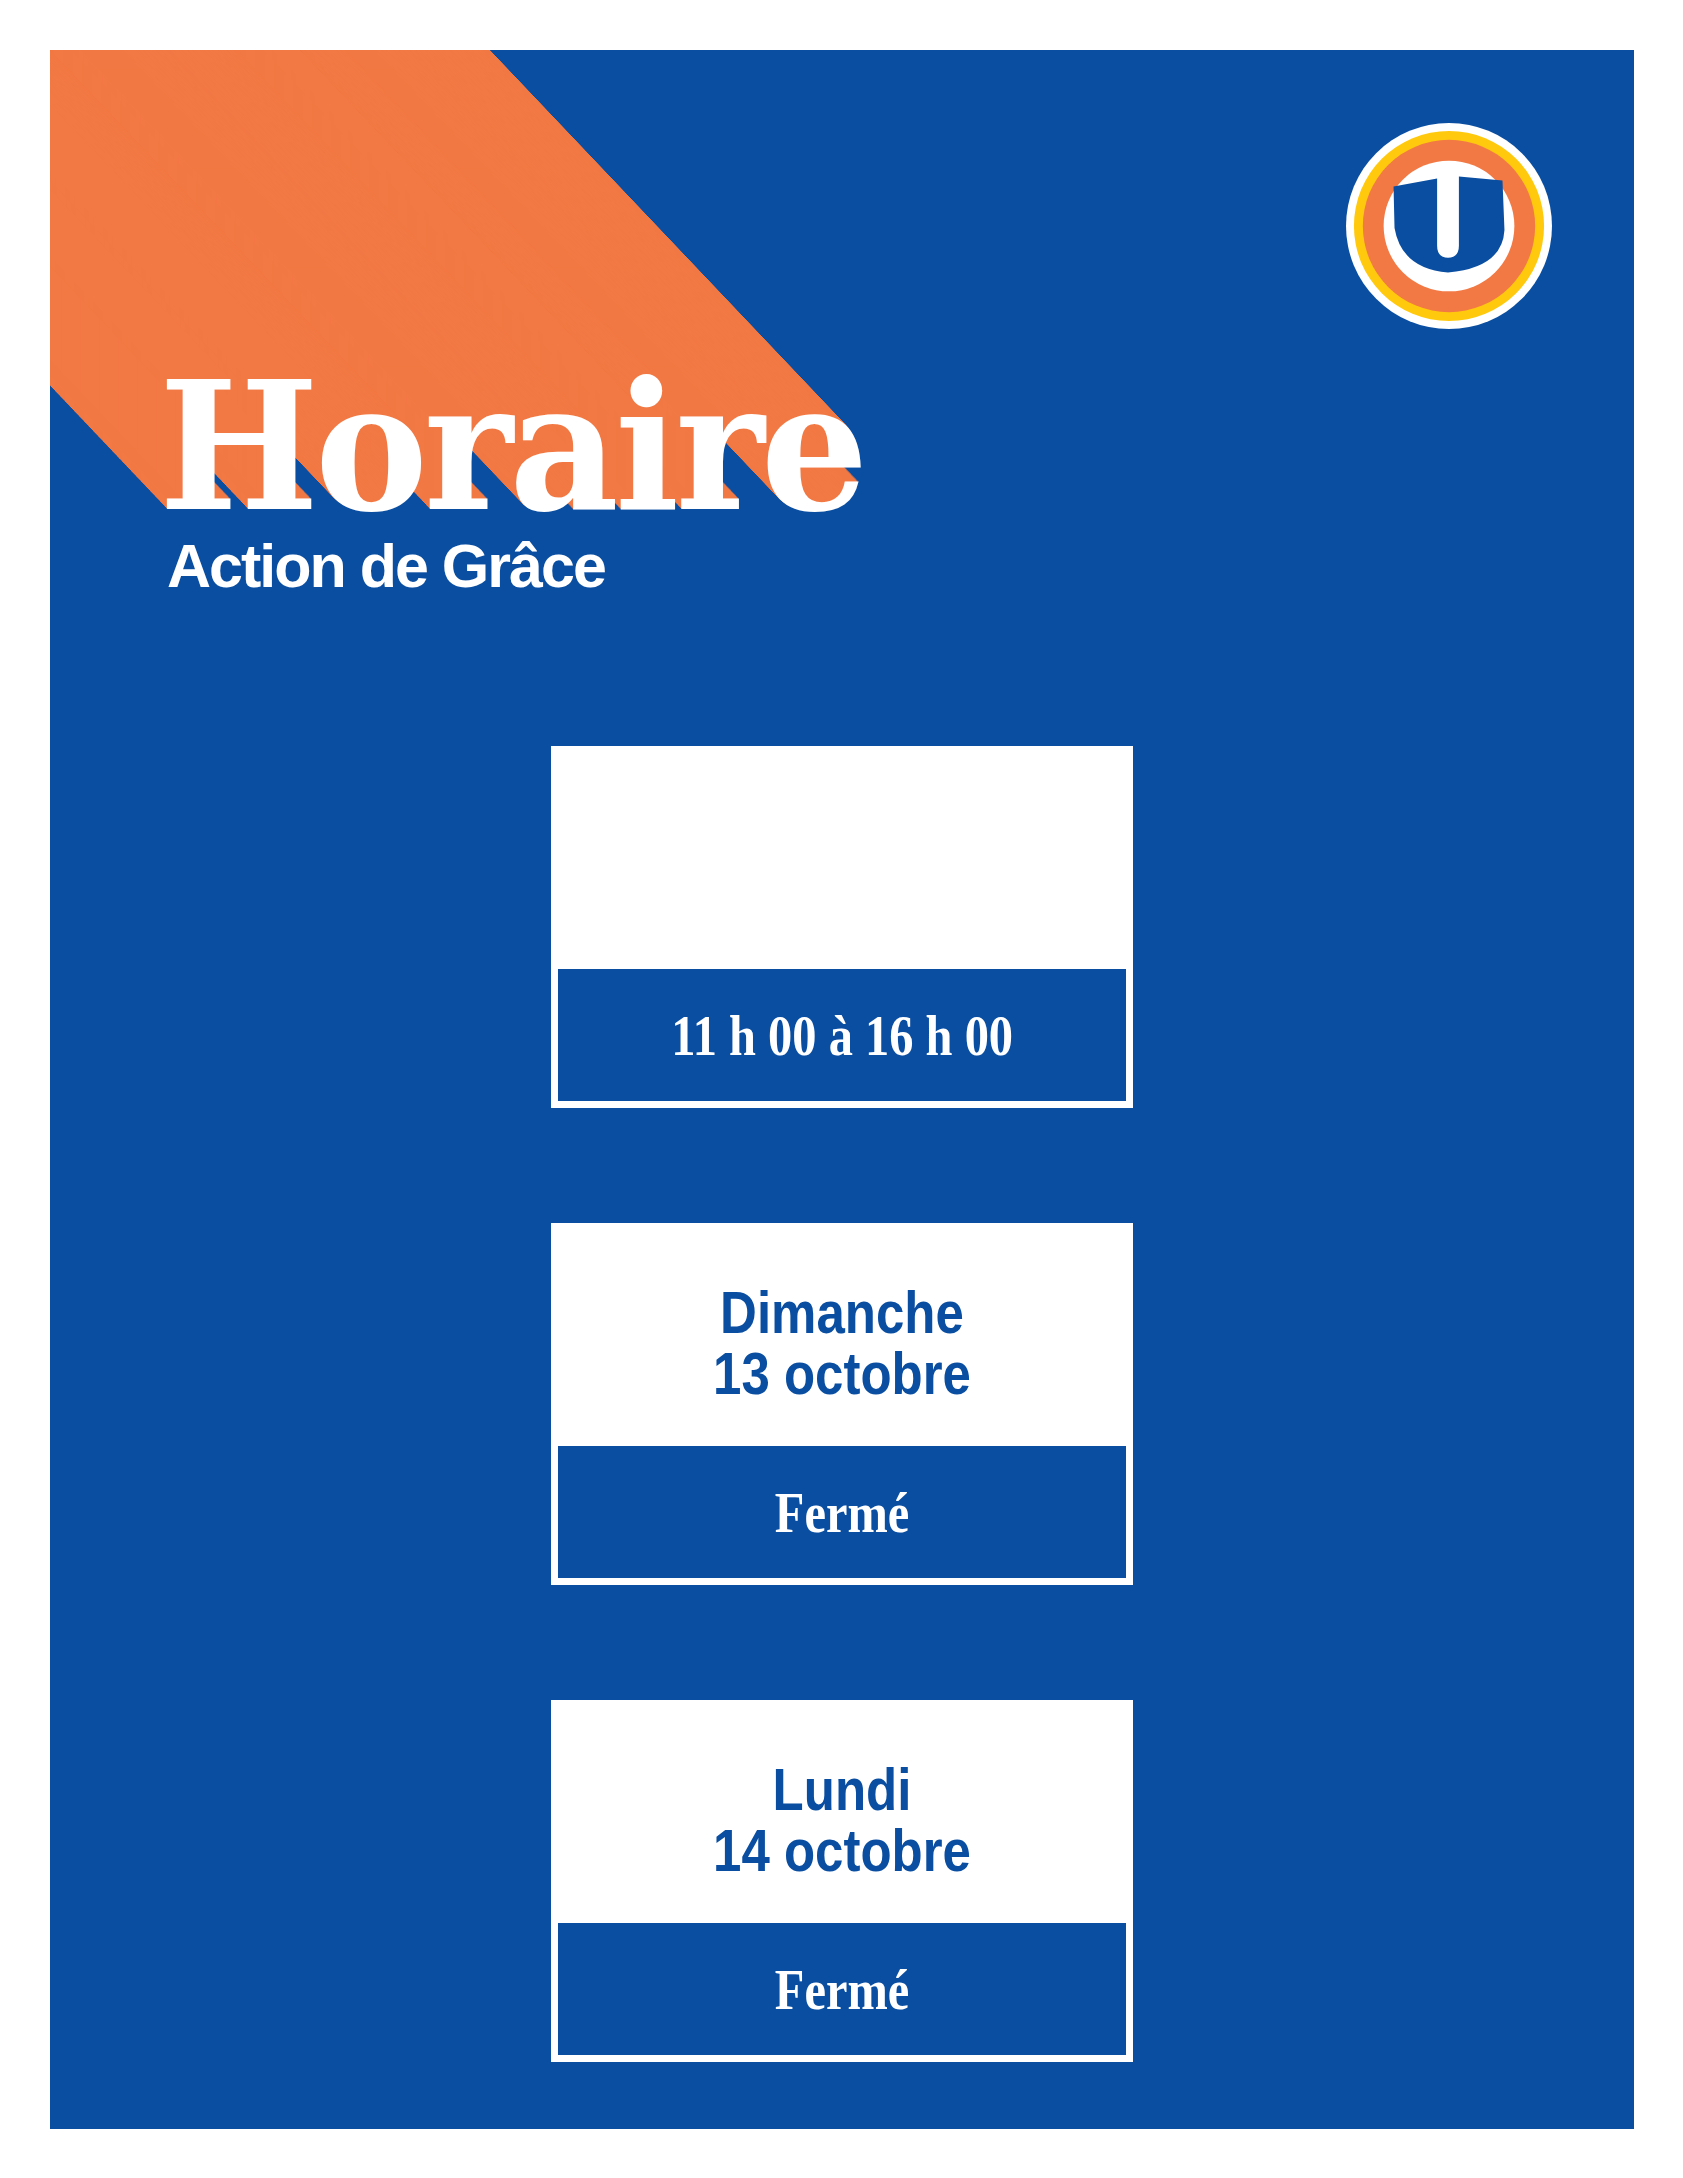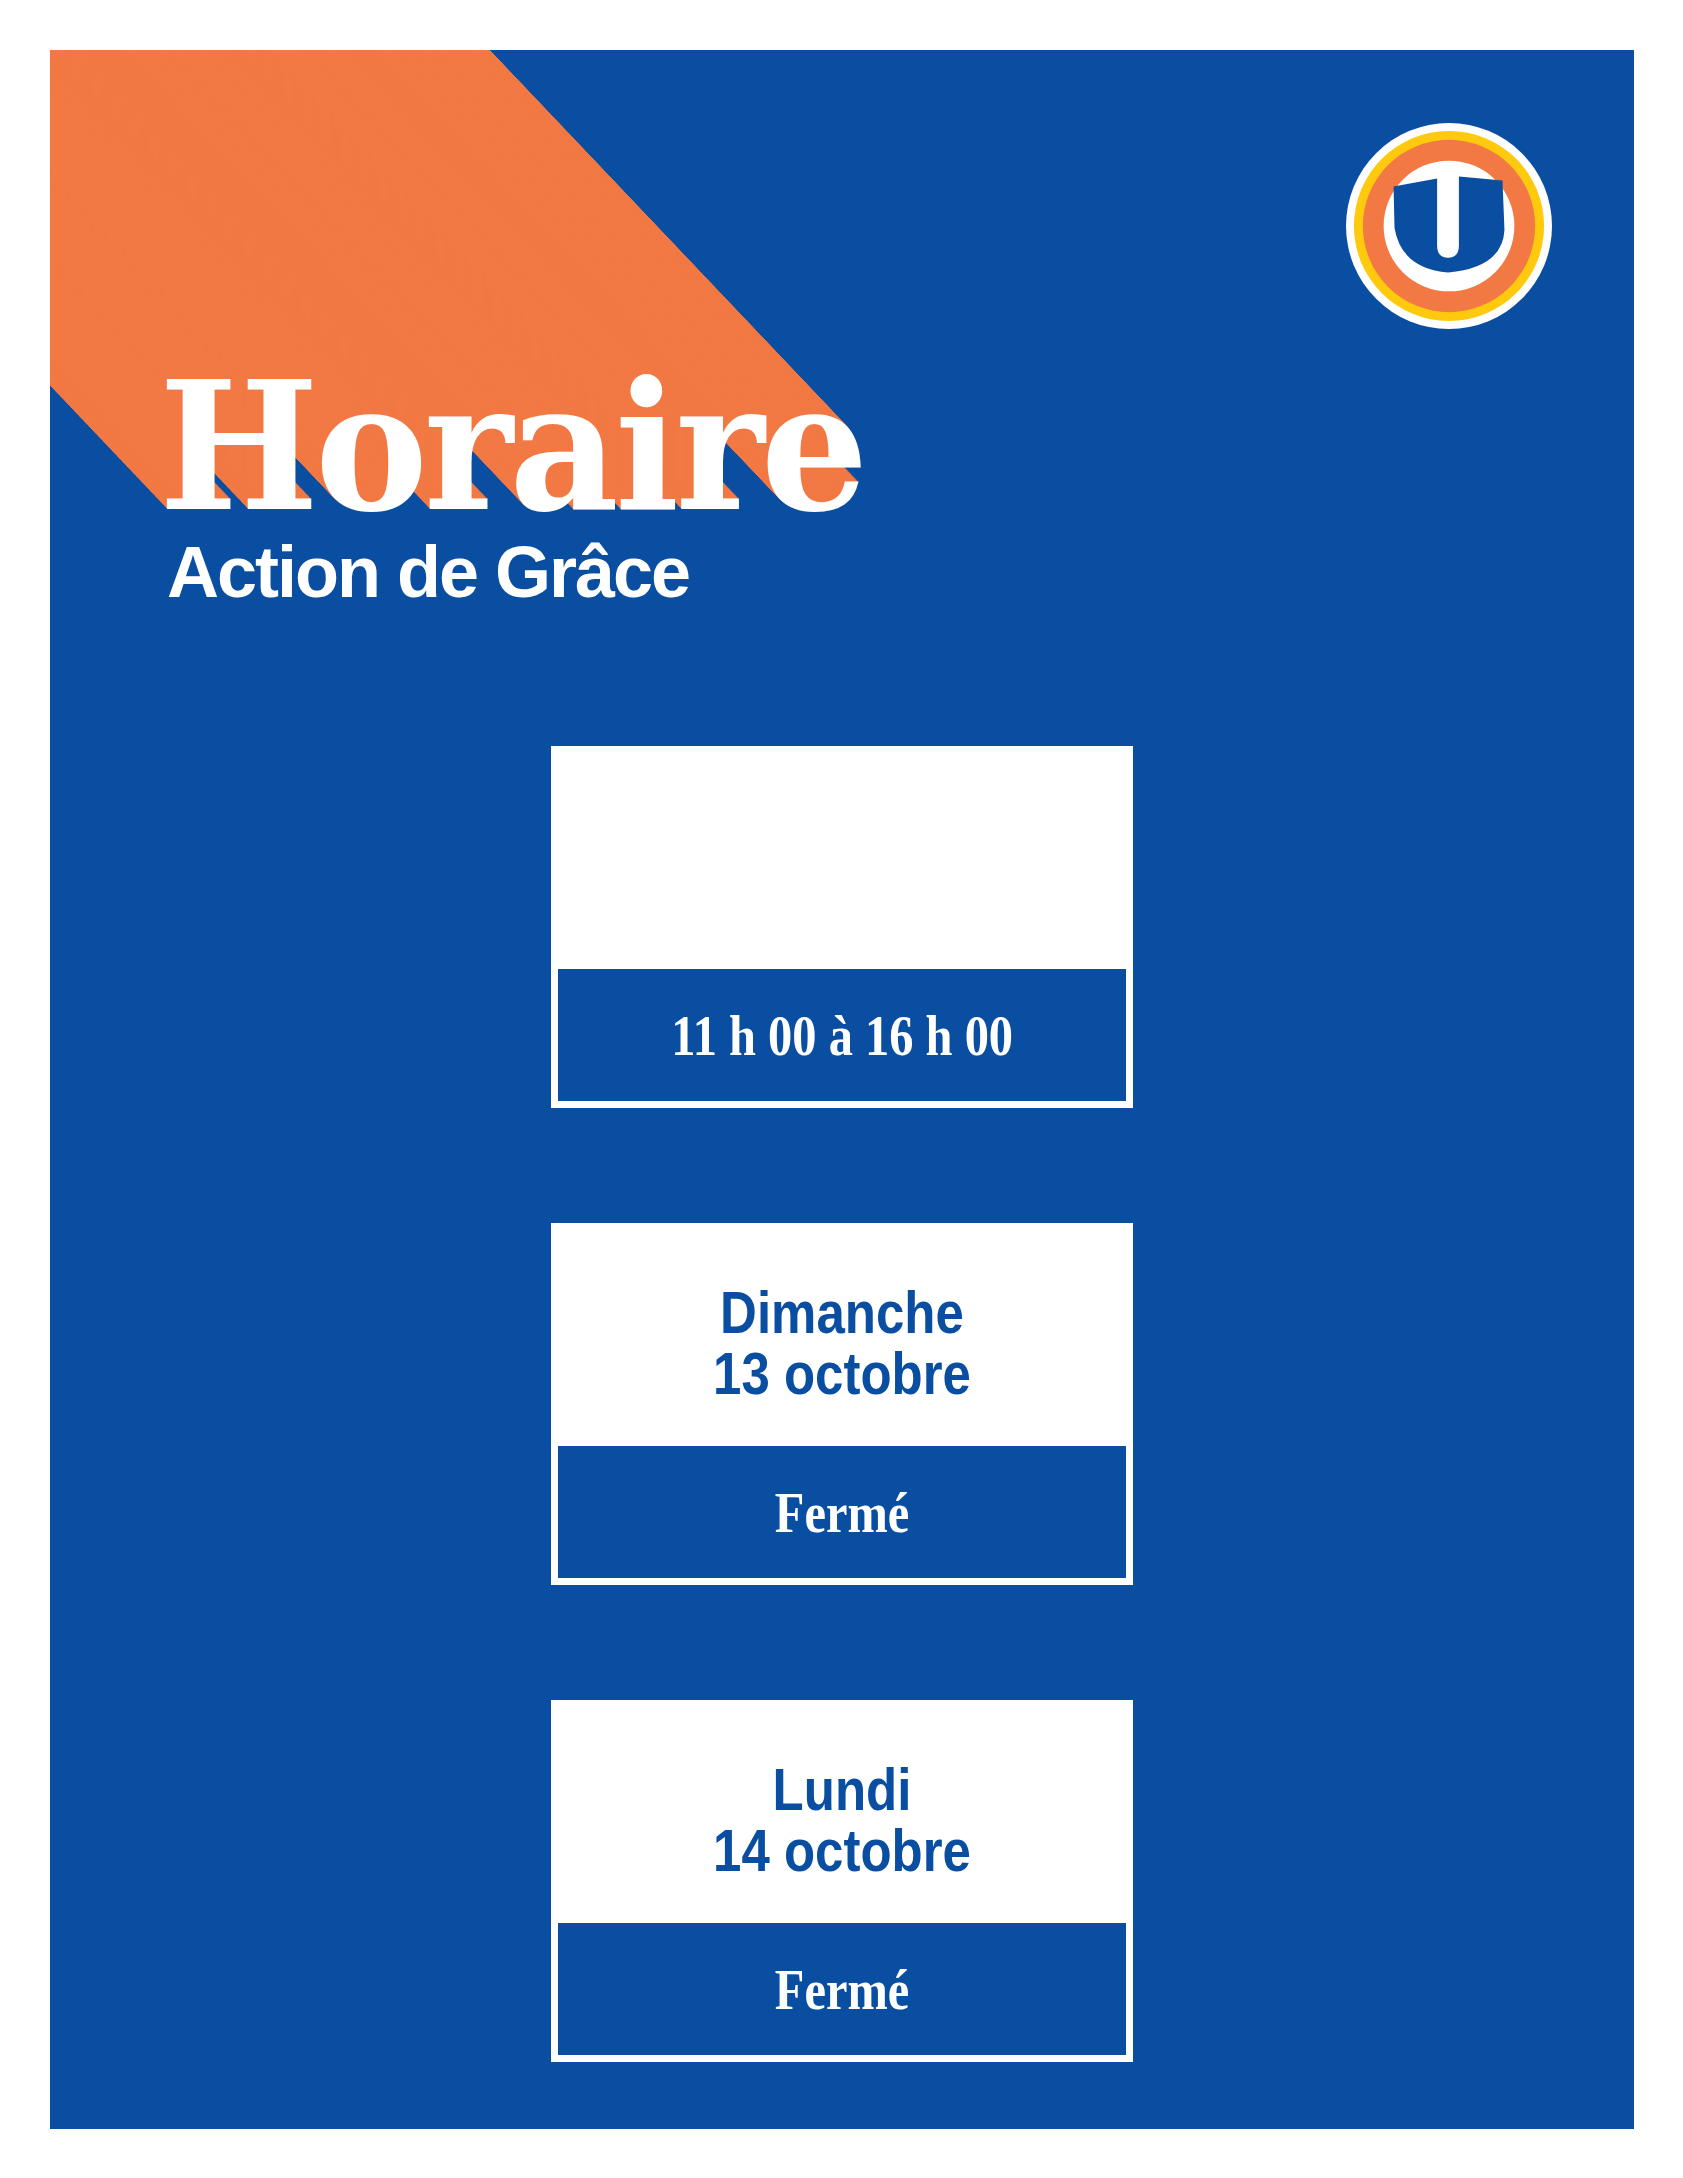--- a/index.html
+++ b/index.html
@@ -22,21 +22,21 @@
   }
   .title{
     position:absolute;left:109px;top:308px;margin:0;
     font-family:"DejaVu Serif",serif;font-weight:bold;
     font-size:178px;line-height:1;letter-spacing:-4px;
     color:var(--white);white-space:nowrap;
     transform:scaleX(0.95);transform-origin:left top;
   }
   .subtitle{
     position:absolute;left:117px;top:486px;margin:0;
-    font-weight:bold;font-size:72px;line-height:1;letter-spacing:-2px;
+    font-weight:bold;font-size:61px;line-height:1;letter-spacing:-2px;
     color:var(--white);white-space:nowrap;
   }
   .logo{position:absolute;left:1296px;top:73px;width:206px;height:206px;}
   .logo svg{display:block;width:206px;height:206px;}
   .card{
     position:absolute;left:501px;width:582px;height:362px;
     background:var(--white);
   }
   .card-1{top:696px;}
   .card-2{top:1173px;}

